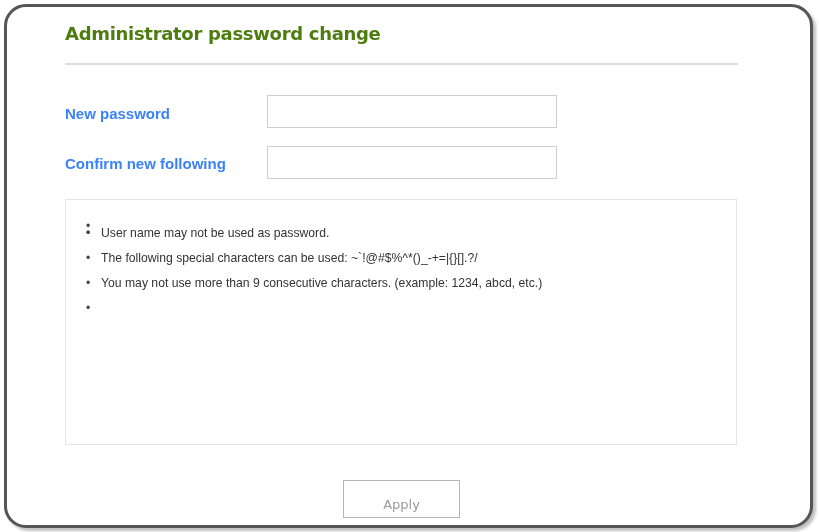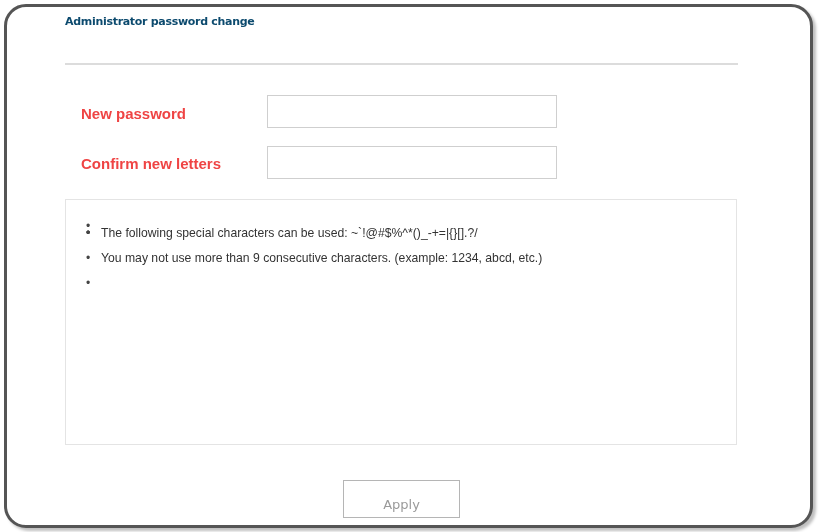--- a/index.html
+++ b/index.html
@@ -21,42 +21,41 @@
       width: 803px;
       height: 518px;
       border: 3px solid #555555;
       border-radius: 22px;
       background: #ffffff;
       box-shadow: 3px 3px 3px rgba(0,0,0,0.25);
     }
     .title {
       position: absolute;
       left: 58px;
-      top: 8px;
+      top: 16px;
       font-family: "DejaVu Sans", sans-serif;
-      font-size: 11px;
+      font-size: 18px;
       font-weight: bold;
-      color: #0c4a6e;
+      color: #4d7c0f;
       letter-spacing: -0.3px;
     }
     .divider {
       position: absolute;
       left: 58px;
       top: 56px;
       width: 673px;
       height: 0;
       border-top: 2px solid #dcdcdc;
     }
     .field-label {
       position: absolute;
       left: 58px;
       font-size: 15px;
       font-weight: bold;
-      color: #ef4444;
-      margin-left: 16px;
+      color: #3b82f6;
     }
     .field-input {
       position: absolute;
       left: 260px;
       width: 288px;
       height: 31px;
       border: 1px solid #cfcfcf;
       background: #ffffff;
       box-sizing: content-box;
       padding: 0;
@@ -111,33 +110,34 @@
 </head>
 <body>
 
 <div class="frame">
   <div class="title">Administrator password change</div>
   <div class="divider"></div>
 
   <div class="field-label" style="top:98px;">New password</div>
   <input class="field-input" type="password" style="top: 88px;" value="">
 
-  <div class="field-label" style="top:148px;">Confirm new letters</div>
+  <div class="field-label" style="top:148px;">Confirm new following</div>
   <input class="field-input" type="password" style="top: 139px;" value="">
 
   <div class="info-box">
     <ul class="info-list">
       <li class="info-item">
         <span class="bullet">•</span>
       </li>
       <li class="info-item">
         <span class="bullet">•</span>
       </li>
       <li class="info-item">
         <span class="bullet">•</span>
+        <span>User name may not be used as password.</span>
       </li>
       <li class="info-item">
         <span class="bullet">•</span>
         <span>The following special characters can be used: ~`!@#$%^*()_-+=|{}[].?/</span>
       </li>
       <li class="info-item">
         <span class="bullet">•</span>
         <span>You may not use more than 9 consecutive characters. (example: 1234, abcd, etc.)</span>
       </li>
       <li class="info-item">

